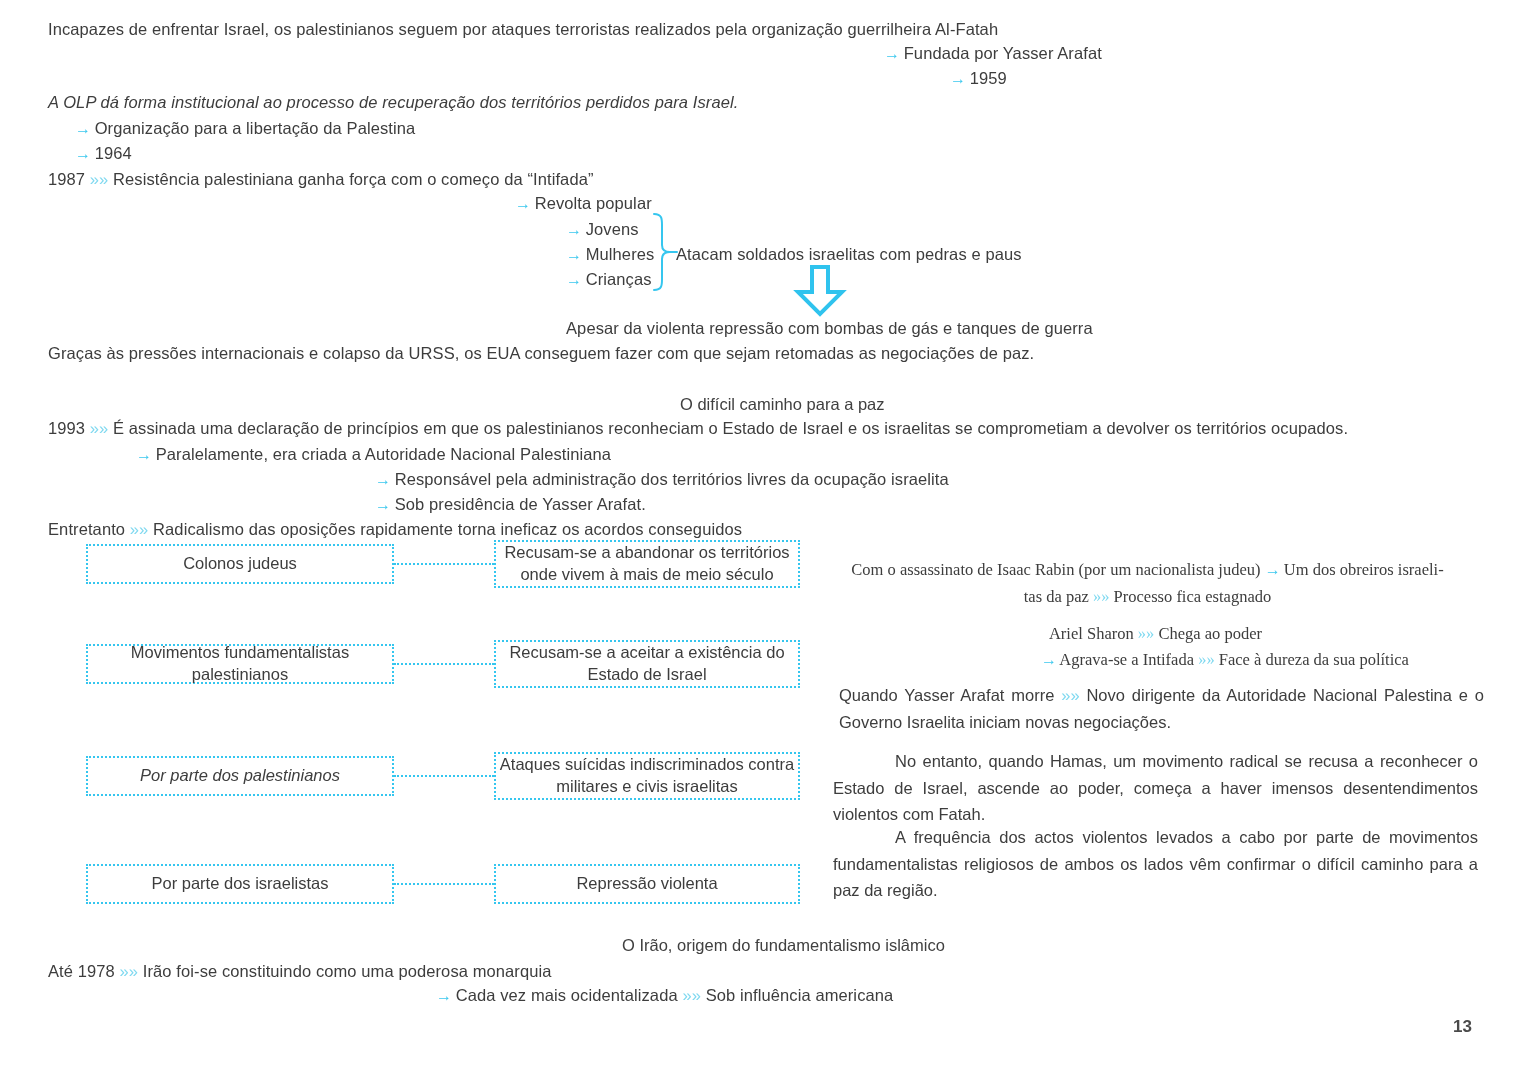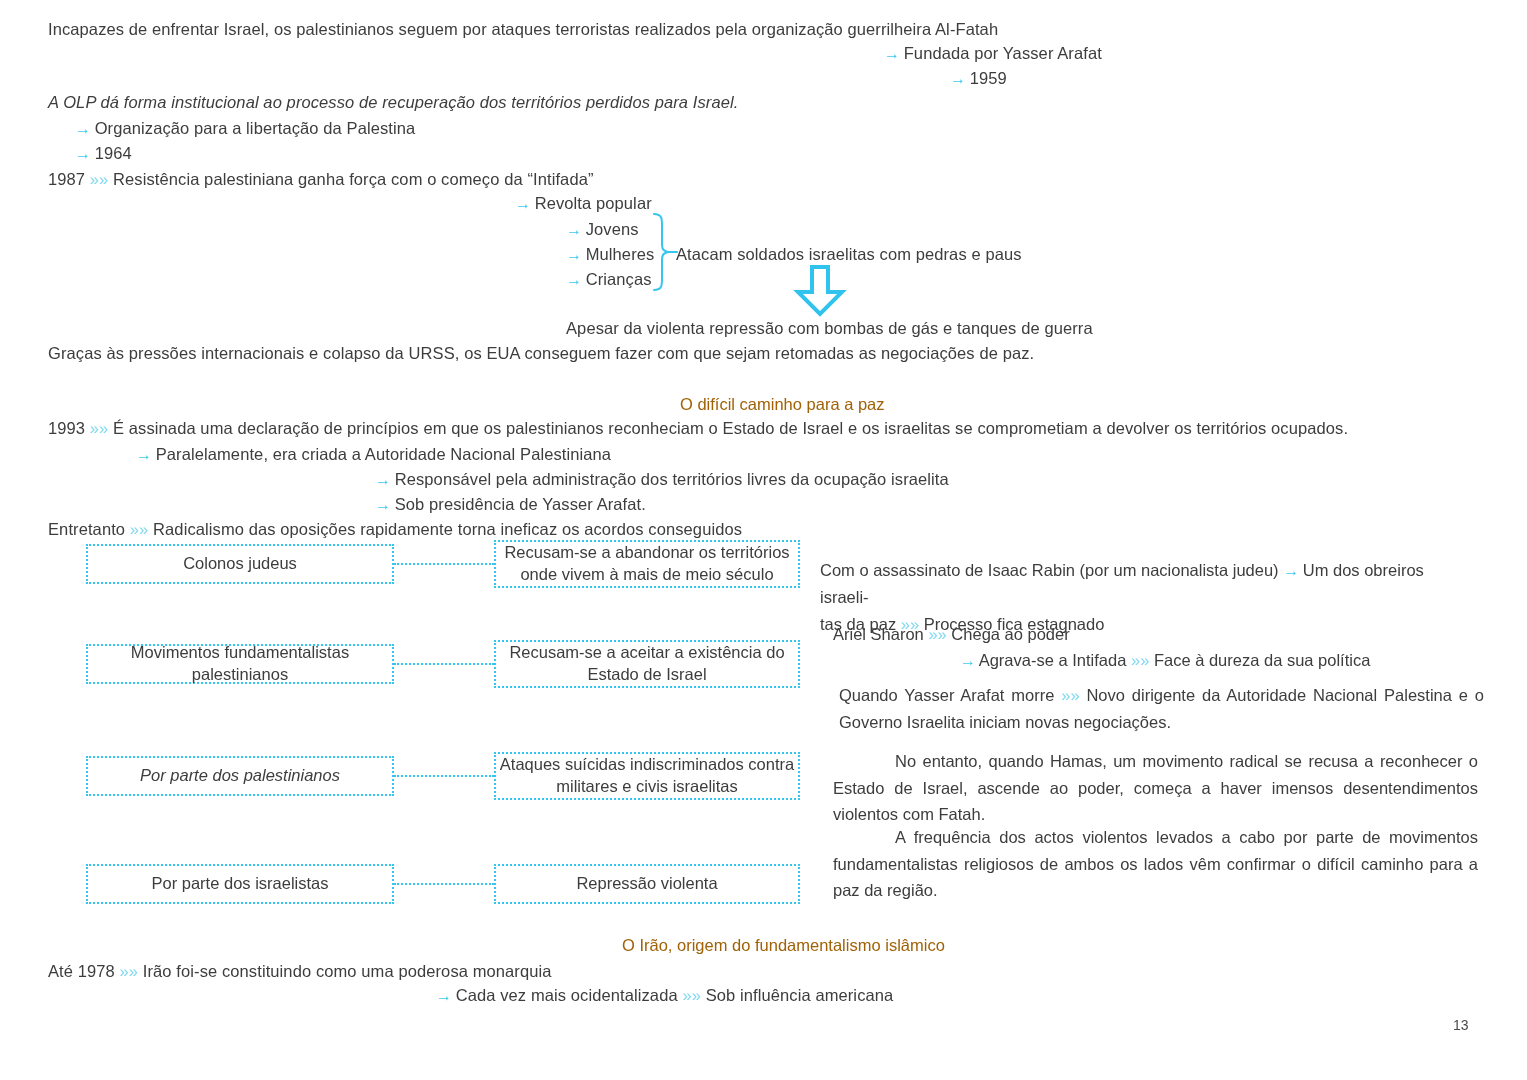--- a/index.html
+++ b/index.html
@@ -26,21 +26,21 @@
     letter-spacing: 0.1px;
   }
   .cy2 { color: #7fd9f0; }
   .arrow {
     color: #3cc8ee;
     font-size: 16px;
     letter-spacing: -1px;
   }
   .heading {
     font-size: 16.5px;
-    color: #a16207;
+    color: #404040;
     white-space: nowrap;
   }
   
   .dbox {
     position: absolute;
     border: 2px dotted #35c6ef;
     box-sizing: border-box;
     display: flex;
     align-items: center;
     justify-content: center;
@@ -57,26 +57,27 @@
   }
   
   .rpar {
     position: absolute;
     font-size: 16.5px;
     color: #3d3d3d;
     line-height: 1.62;
     text-align: justify;
     text-justify: inter-word;
   }
-  .rpar.nojust { text-align: left; }
+  .rpar.nojust { text-align: center; font-family: Liberation Serif, serif; }
   .indent { display: inline-block; width: 62px; }
   .pagenum {
     position: absolute;
-    font-size: 14px;
+    font-size: 17px;
     color: #4a4a4a;
+    font-weight: bold;
   }
   svg { display: block; overflow: visible; }
 </style>
 </head>
 <body>
 
 <div id="page">
 
   <div class="abs txt" style="left:48px; top:20px;">Incapazes de enfrentar Israel, os palestinianos seguem por ataques terroristas realizados pela organização guerrilheira Al-Fatah</div>
 

